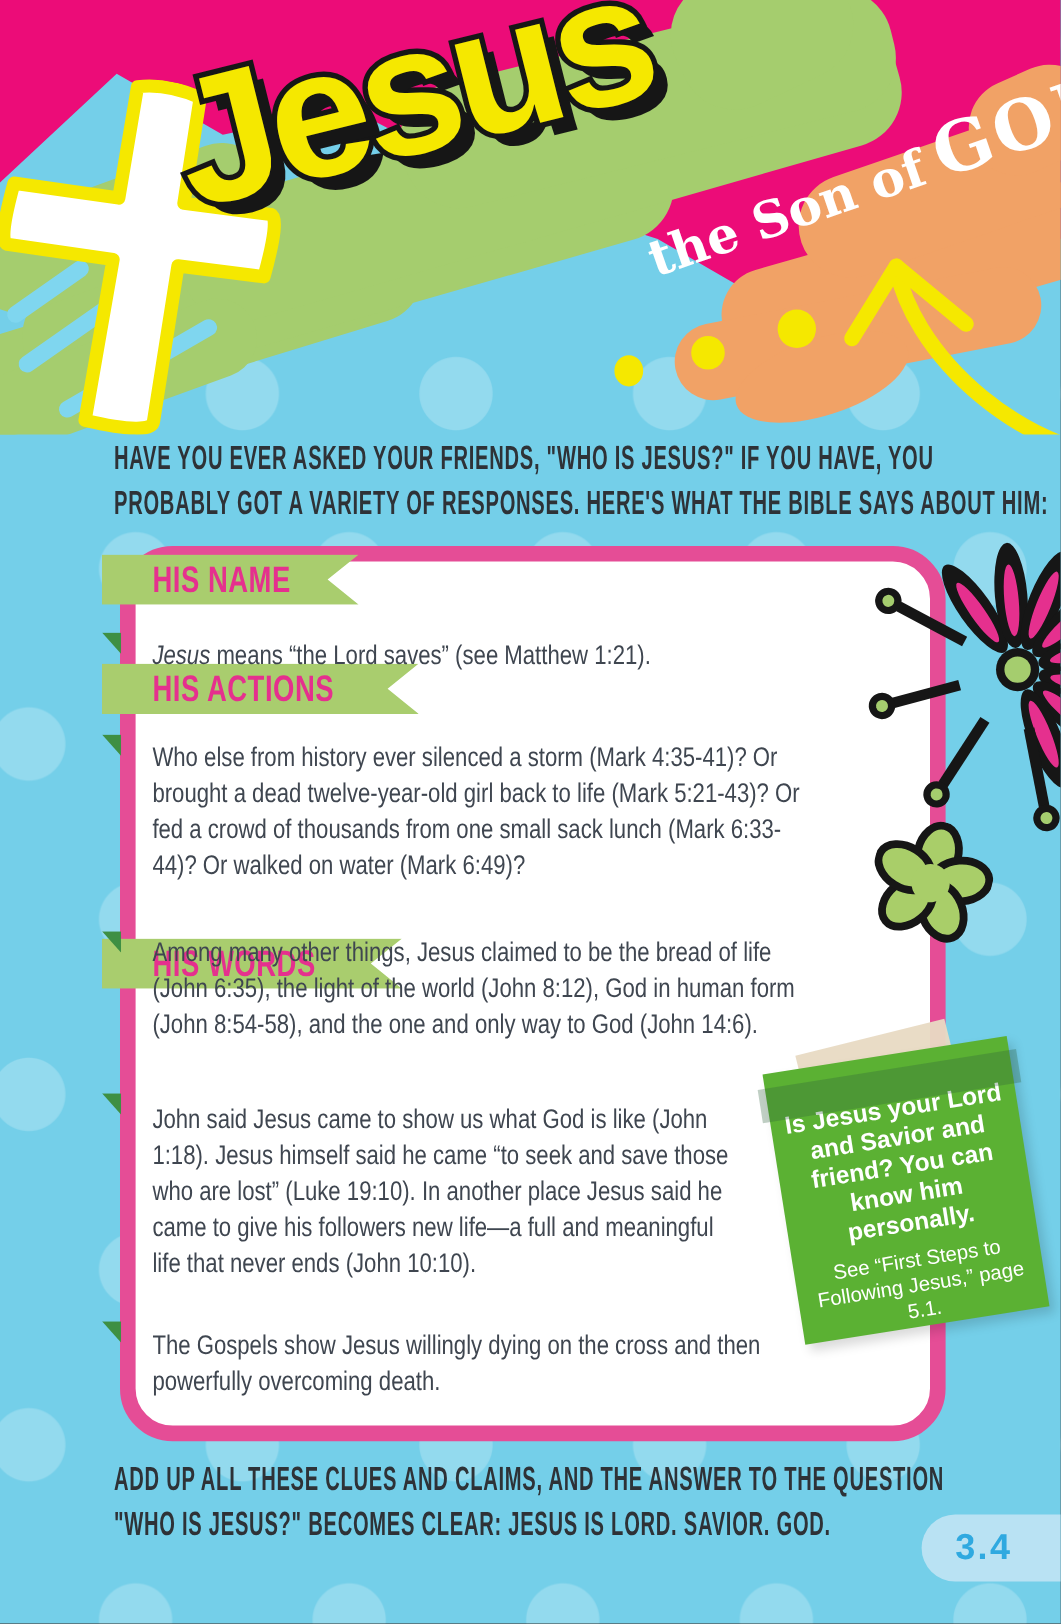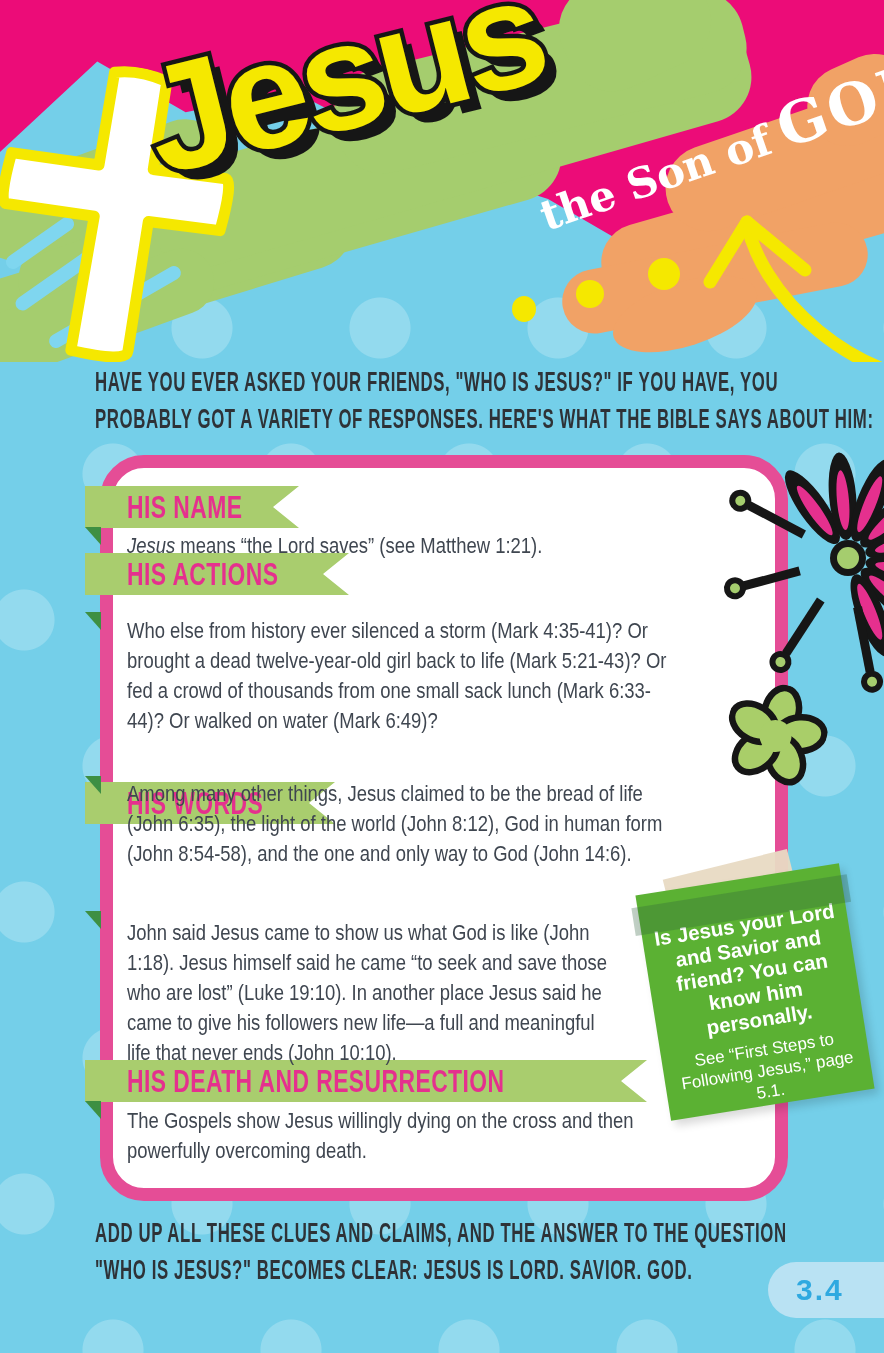--- a/index.html
+++ b/index.html
@@ -52,21 +52,21 @@
   .caps-line{font-size:28px;color:#2E3237;line-height:37px;white-space:nowrap;
     transform:scaleX(.60);transform-origin:left top;letter-spacing:1px;font-weight:700;}
   .intro{position:absolute;left:95px;top:363px;}
   .outro{position:absolute;left:95px;top:1214px;}
   
   .card{position:absolute;left:100px;top:455px;width:688px;height:746px;background:#fff;
     border:13px solid #E54D96;border-radius:44px;box-sizing:border-box;}
   .banner{position:absolute;left:85px;height:42px;background:#A9CD6E;
     clip-path:polygon(0 0,100% 0,calc(100% - 26px) 50%,100% 100%,0 100%);
     display:flex;align-items:center;padding-left:42px;box-sizing:border-box;}
-  .b1{top:486px;width:214px;}
+  .b1{top:462px;width:214px;}
   .b2{top:553px;width:264px;}
   .b3{top:735px;width:250px;margin-top:47px;}
   .b4{top:870px;width:274px;}
   .b5{top:1060px;width:562px;}
   .fold{position:absolute;left:85px;width:16px;height:18px;background:#3E8F43;
     clip-path:polygon(0 0,100% 0,100% 100%);}
   .f1{top:527px;} .f2{top:612px;} .f3{top:776px;} .f4{top:911px;} .f5{top:1101px;}
   .heading{color:#E5308E;font-size:26px;font-weight:700;letter-spacing:.5px;white-space:nowrap;
     transform:scale(.88,1.18);transform-origin:left center;}
   .para{position:absolute;left:127px;width:820px;font-size:22.5px;line-height:30px;
@@ -146,23 +146,20 @@
   <div class="fold f1"></div>
   <div class="banner b2">
     <span class="heading">HIS ACTIONS</span>
   </div>
   <div class="fold f2"></div>
   <div class="banner b3">
     <span class="heading">HIS WORDS</span>
   </div>
   <div class="fold f3"></div>
   <div class="fold f4"></div>
-  <div class="banner b5">
-    <span class="heading">HIS DEATH AND RESURRECTION</span>
-  </div>
   <div class="fold f5"></div>
 
   <div class="para p1"><i>Jesus</i><span> means “the Lord saves” (see Matthew 1:21).</span></div>
   <div class="para p2">Who else from history ever silenced a storm (Mark 4:35-41)? Or
 brought a dead twelve-year-old girl back to life (Mark 5:21-43)? Or
 fed a crowd of thousands from one small sack lunch (Mark 6:33-
 44)? Or walked on water (Mark 6:49)?</div>
   <div class="para p3">Among many other things, Jesus claimed to be the bread of life
 (John 6:35), the light of the world (John 8:12), God in human form
 (John 8:54-58), and the one and only way to God (John 14:6).</div>

